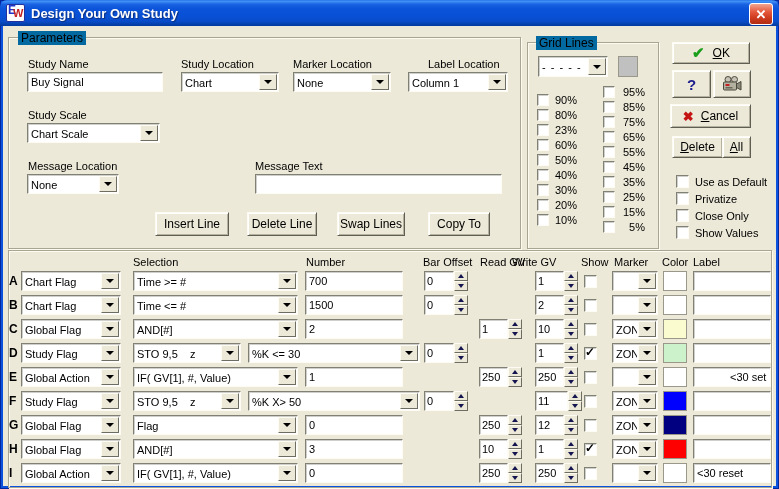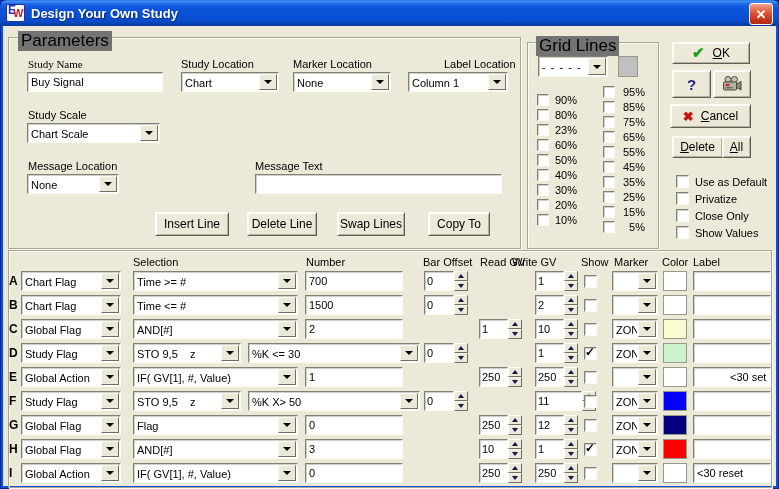--- a/index.html
+++ b/index.html
@@ -13,21 +13,21 @@
   #title-text{color:#fff;font-weight:bold;font-size:13px;margin-left:6px;text-shadow:1px 1px 1px #0c2f7e;}
   #app-icon{position:relative;width:17px;height:16px;margin-left:6px;background:#fdfdfd;border:1px solid #24309c;border-radius:2px;}
   #app-icon .ic-e{position:absolute;left:1px;top:-2px;font-weight:bold;font-size:12px;color:#2433c8;}
   #app-icon .ic-w{position:absolute;left:6px;top:2px;font-weight:bold;font-size:11px;color:#c42222;}
   #close-btn{position:absolute;right:6px;top:3px;width:22px;height:20px;border-radius:3px;
     background:linear-gradient(180deg,#f2a48e 0%,#e4573b 40%,#ce3a1e 70%,#b02c12 100%);
     border:1px solid #fff;display:flex;align-items:center;justify-content:center;
     color:#fff;font-weight:bold;font-size:13px;cursor:pointer;}
   
   .grp{position:absolute;border:1px solid #a9a593;box-shadow:1px 1px 0 #fdfbf0, inset 1px 1px 0 #fdfbf0;}
-  .grp-label{position:absolute;background:#737373;padding:0 3px;font-size:17px;white-space:nowrap;}
+  .grp-label{position:absolute;background:#0369a1;padding:0 3px;font-size:12px;white-space:nowrap;}
   .lbl{position:absolute;font-size:11px;white-space:nowrap;}
   
   .txt{position:absolute;height:20px;box-sizing:border-box;background:#fff;
     border:1px solid;border-color:#808074 #fdfbf2 #fdfbf2 #808074;
     box-shadow:inset 1px 1px 0 rgba(96,96,84,.3);
     font-family:"Liberation Sans",sans-serif;font-size:11px;padding:0 3px;outline:none;}
   
   .dd{position:absolute;height:20px;box-sizing:border-box;background:#fff;display:flex;align-items:stretch;
     border:1px solid;border-color:#808074 #fdfbf2 #fdfbf2 #808074;box-shadow:inset 1px 1px 0 rgba(96,96,84,.3);}
   .dd-val{flex:1;padding:1px 3px 0 3px;font-size:11px;white-space:pre;overflow:hidden;align-self:center;}
@@ -83,40 +83,40 @@
     </span>
     <span id="title-text">Design Your Own Study</span>
     <span id="close-btn">
         <span>✕</span>
       </span>
   </div>
 
   <div class="grp" style="left:8px;top:37px;width:511px;height:210px;"></div>
   <span class="grp-label" style="left:18px;top:31px;">Parameters</span>
 
-  <span class="lbl" style="left:28px;top:58px;font-family:Liberation Serif, serif;">Study Name</span>
+  <span class="lbl" style="left:28px;top:58px;">Study Name</span>
   <input class="txt" style="left: 27px; top: 72px; width: 136px;" value="Buy Signal">
 
   <span class="lbl" style="left:181px;top:58px;">Study Location</span>
   <div class="dd" style="left:181px;top:72px;width:98px;">
     <span class="dd-val">Chart</span>
     <span class="dd-btn">
         <i class="arrow-dn"></i>
       </span>
   </div>
 
   <span class="lbl" style="left:293px;top:58px;">Marker Location</span>
   <div class="dd" style="left:293px;top:72px;width:98px;">
     <span class="dd-val">None</span>
     <span class="dd-btn">
         <i class="arrow-dn"></i>
       </span>
   </div>
 
-  <span class="lbl" style="left:424px;top:58px;padding-left:20px;">Label Location</span>
+  <span class="lbl" style="left:408px;top:58px;padding-left:20px;">Label Location</span>
   <div class="dd" style="left:408px;top:72px;width:100px;">
     <span class="dd-val">Column 1</span>
     <span class="dd-btn">
         <i class="arrow-dn"></i>
       </span>
   </div>
 
   <span class="lbl" style="left:28px;top:109px;">Study Scale</span>
   <div class="dd" style="left:27px;top:123px;width:133px;">
     <span class="dd-val">Chart Scale</span>
@@ -568,21 +568,21 @@
           <input class="spin-val" value="0" style="">
           <span class="spin-btns">
             <span class="spin-b">
               <i class="tri-up"></i>
             </span>
             <span class="spin-b">
               <i class="tri-dn"></i>
             </span>
           </span>
         </div>
-        <div class="spin" style="left: 535px; width: 61px;">
+        <div class="spin" style="left: 535px; width: 47px;">
           <input class="spin-val" value="11" style="">
           <span class="spin-btns">
             <span class="spin-b">
               <i class="tri-up"></i>
             </span>
             <span class="spin-b">
               <i class="tri-dn"></i>
             </span>
           </span>
         </div>

